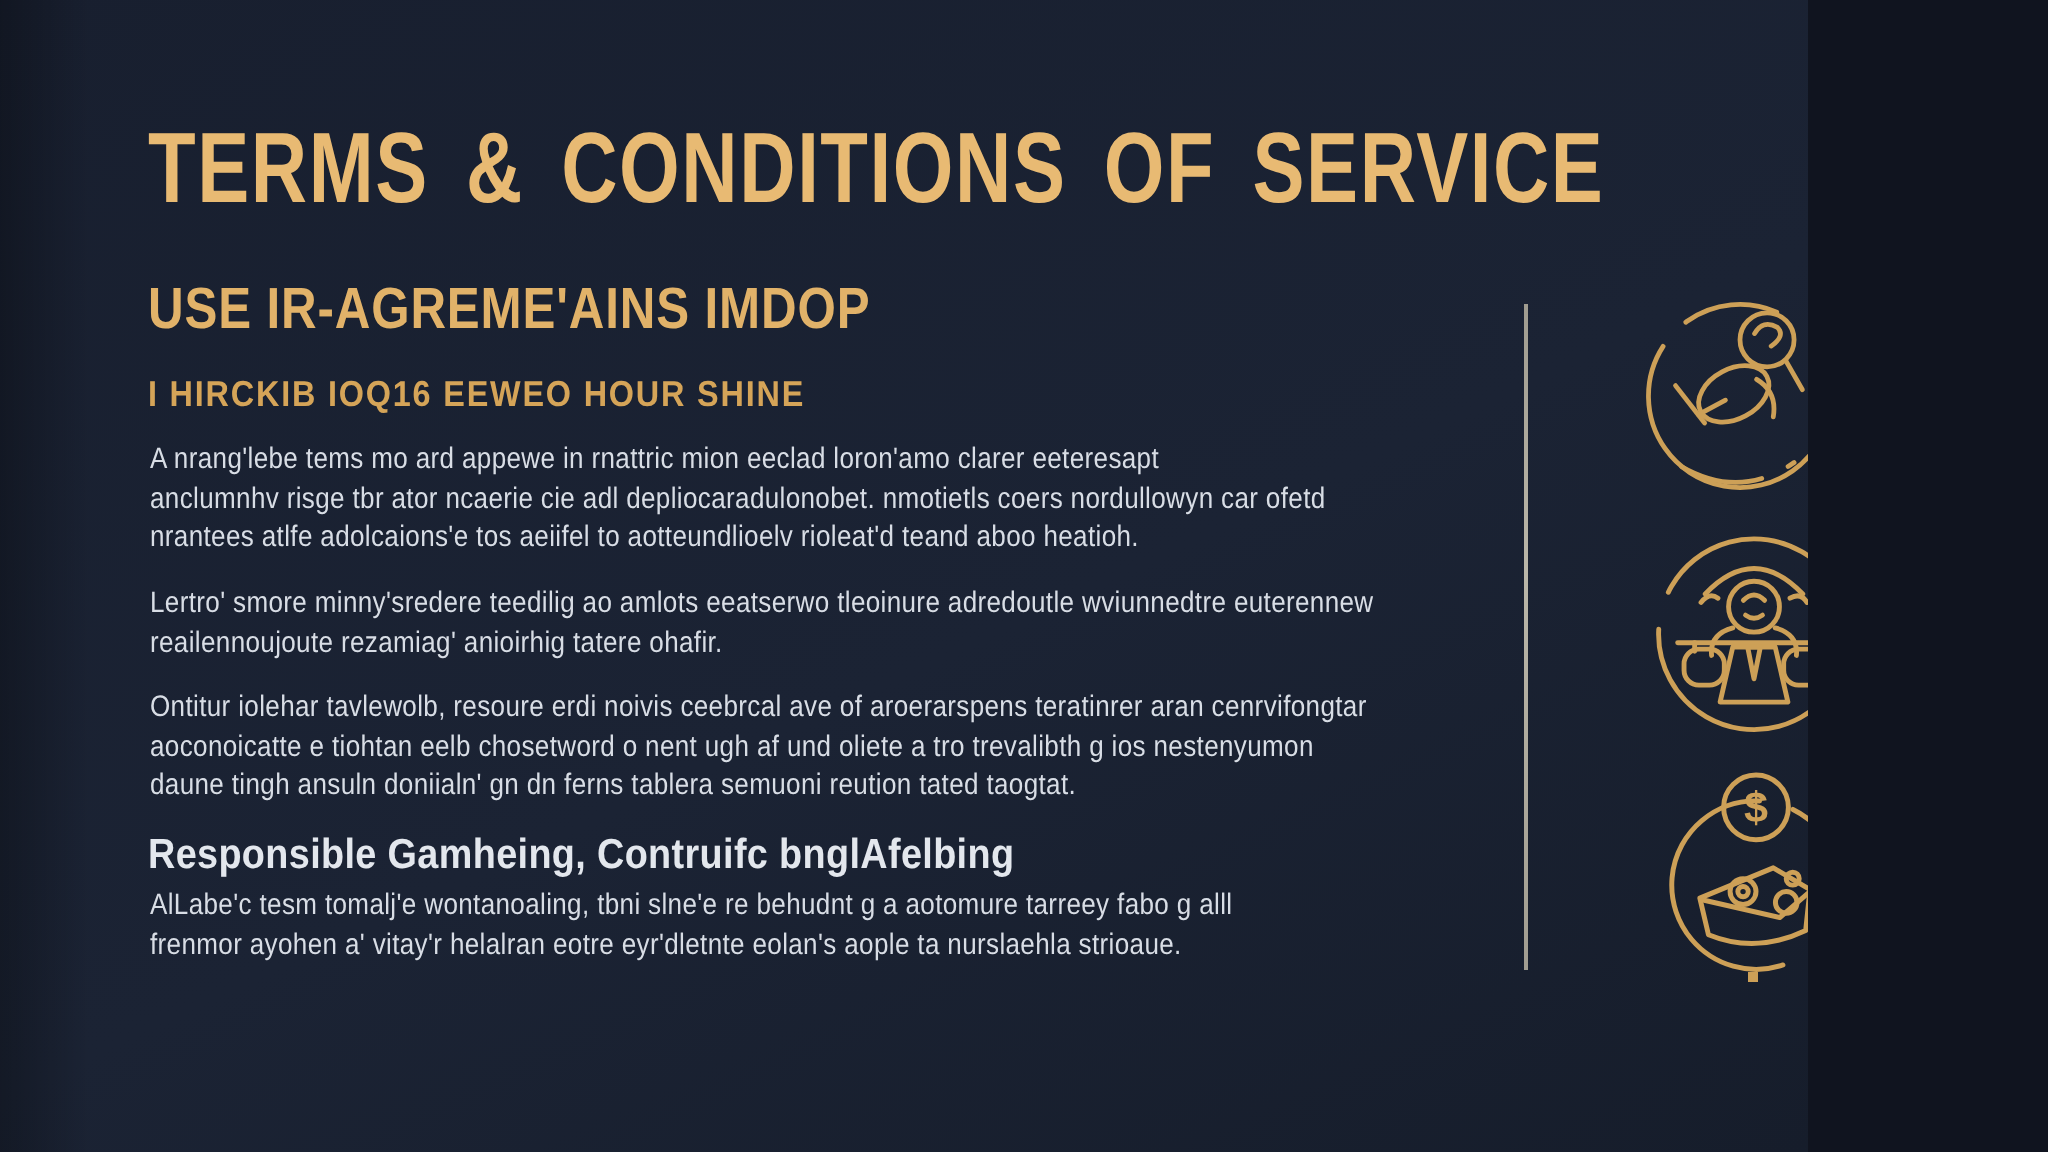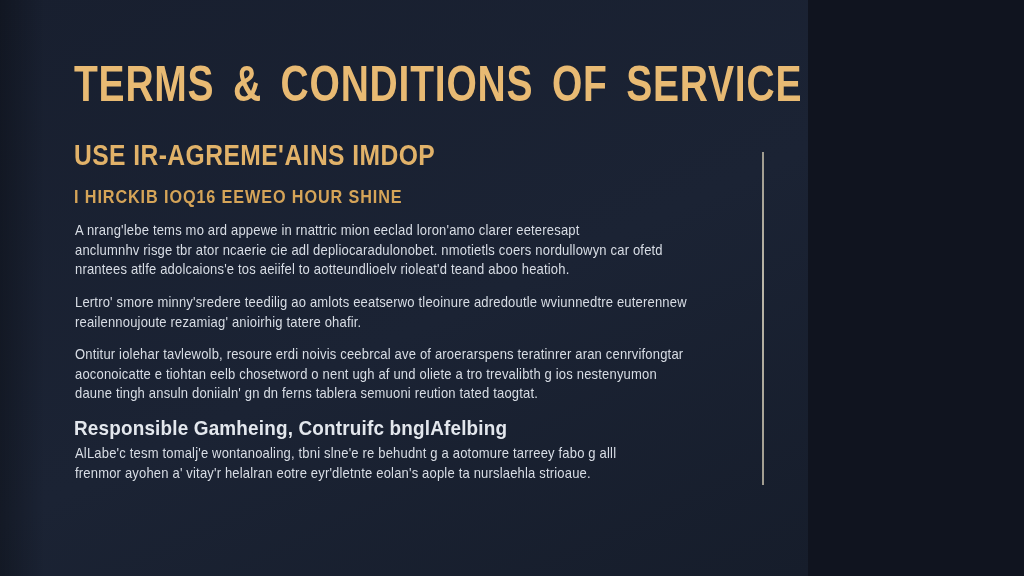--- a/index.html
+++ b/index.html
@@ -1,17 +1,17 @@
 <!DOCTYPE html>
 <html><head>
 <meta charset="utf-8">
 <style>
   html,body{margin:0;padding:0;background:#10141f;}
   .stage{
-    position:relative;width:808px;height:576px;overflow:hidden;
+    position:relative;width:904px;height:576px;overflow:hidden;
     background:linear-gradient(155deg,#181f2f 0%,#1b2334 55%,#161d2b 100%);
     font-family:"Liberation Sans",sans-serif;
   }
   .stage::before{
     content:"";position:absolute;inset:0;
     background:linear-gradient(90deg,rgba(0,0,0,.28) 0,rgba(0,0,0,0) 45px,rgba(0,0,0,0) 980px,rgba(0,0,0,.22) 1024px);
     pointer-events:none;
   }
   .abs{position:absolute;}
   .title{

